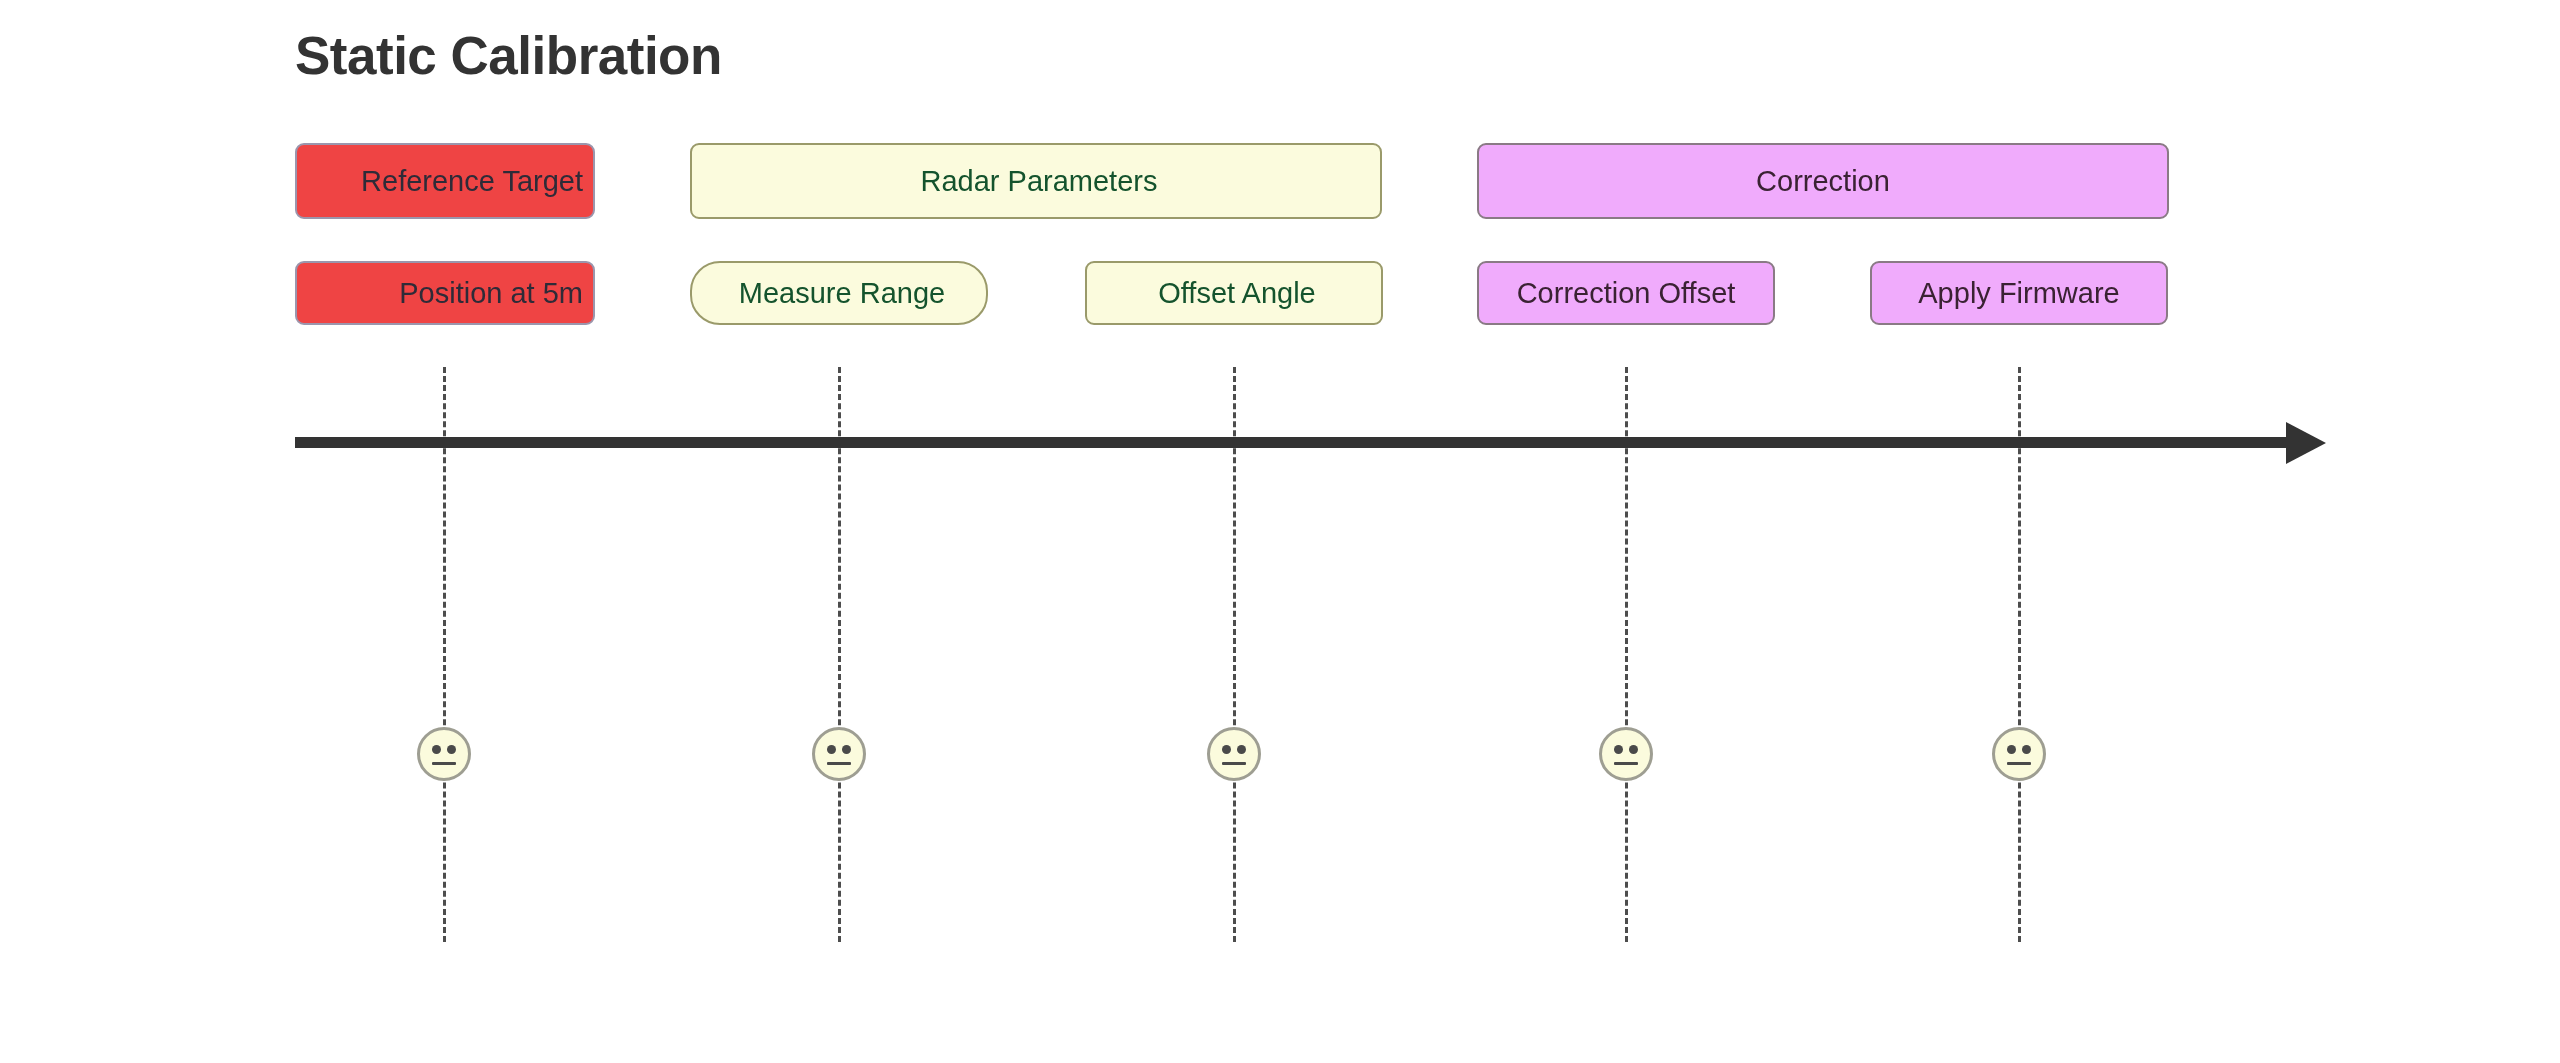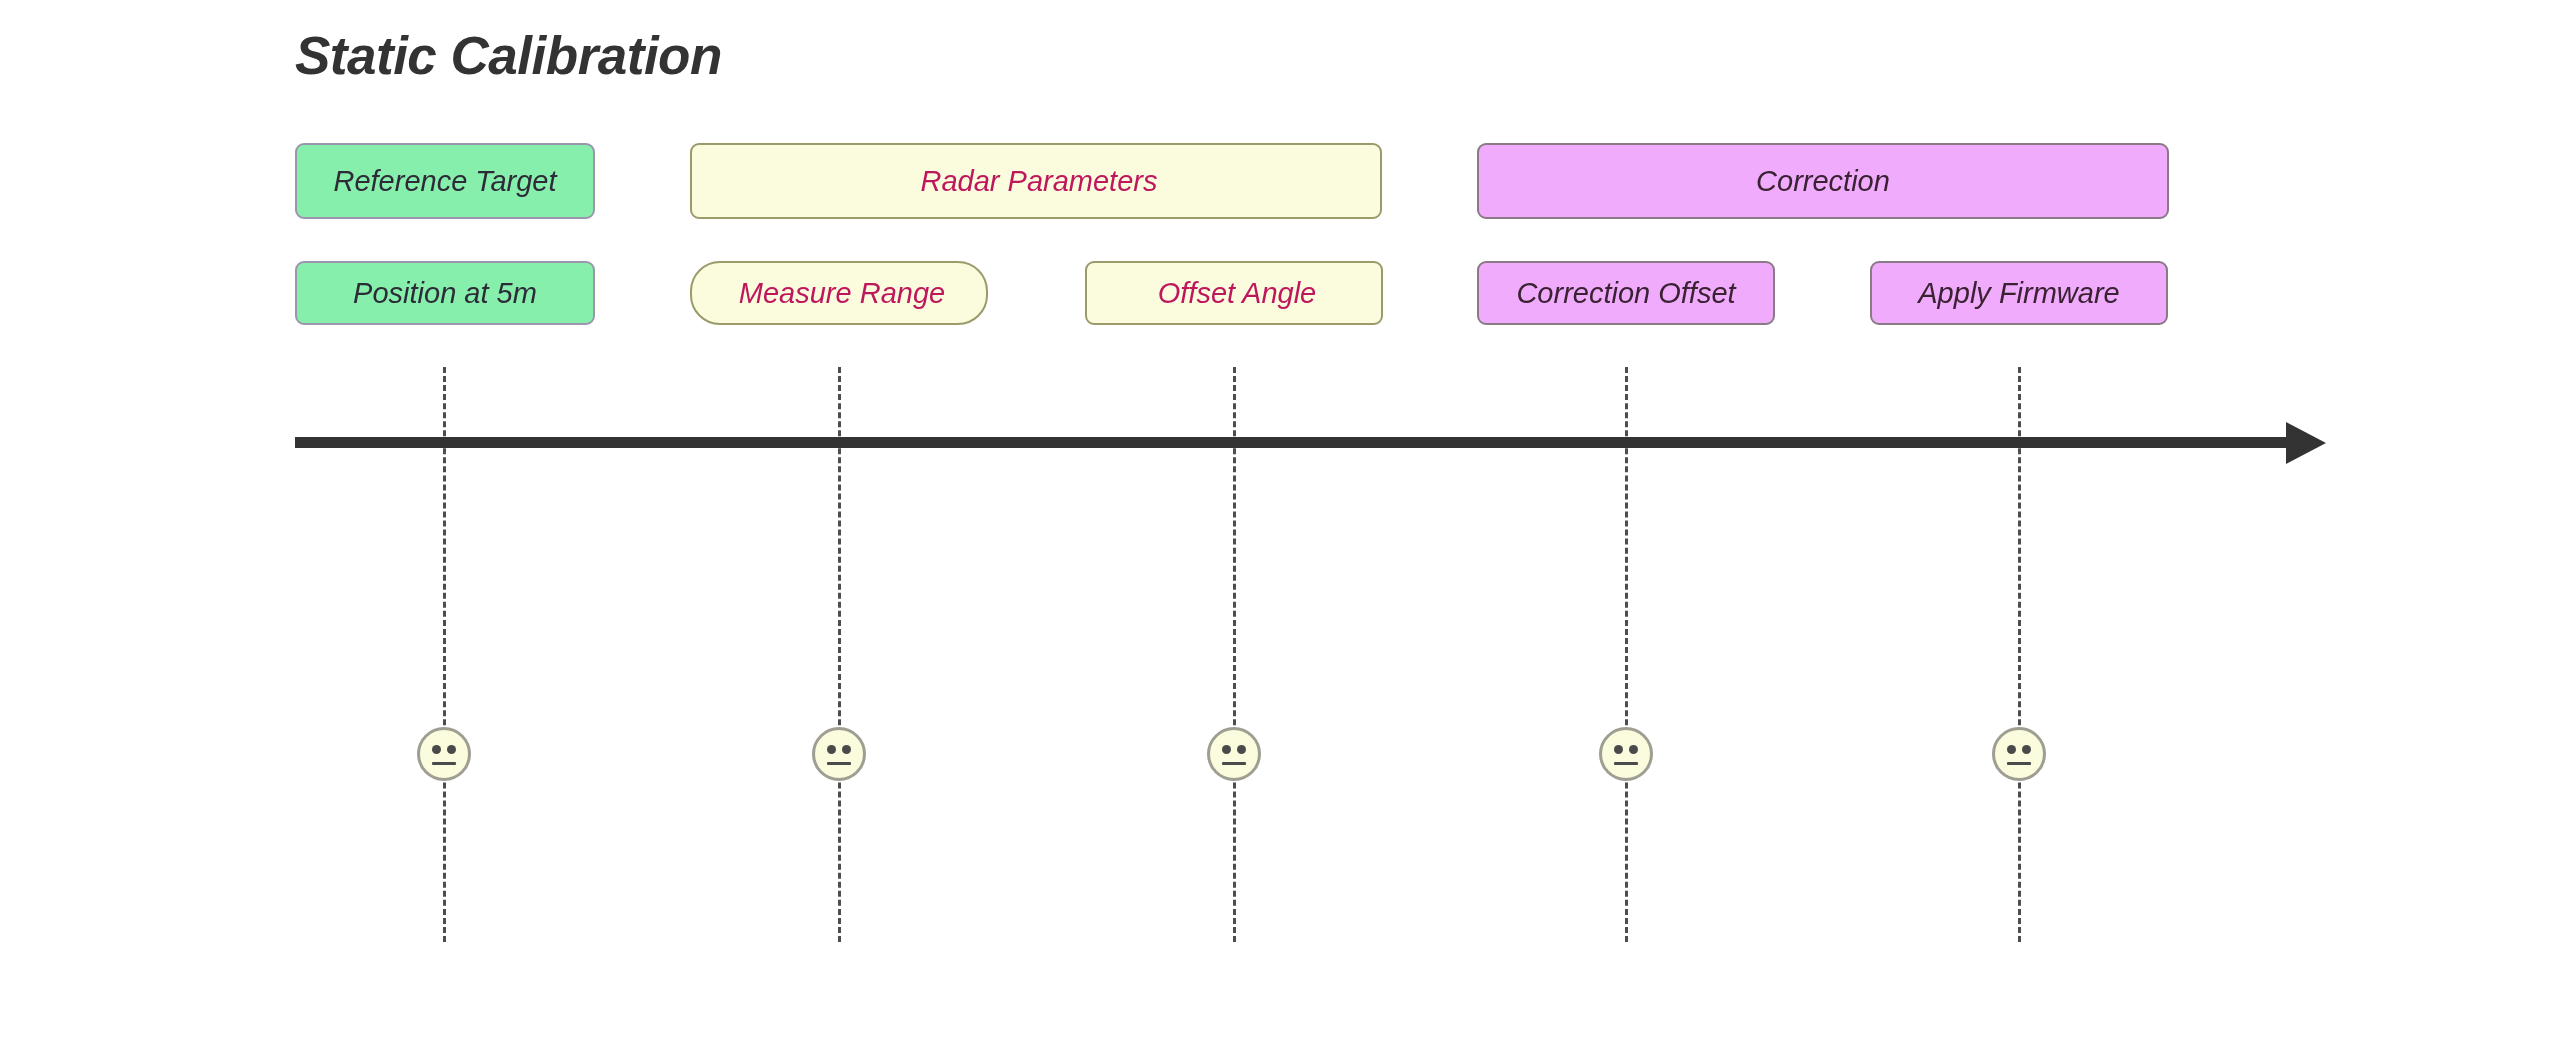--- a/index.html
+++ b/index.html
@@ -11,21 +11,20 @@
     width: 2560px;
     height: 1063px;
     font-family: "Liberation Sans", sans-serif;
     overflow: hidden;
   }
   #stage {
     position: relative;
     width: 2560px;
     height: 1063px;
     background: #ffffff;
-    font-style: italic;
   }
 
   
   #diagram-title {
     position: absolute;
     left: 295px;
     top: 25px;
     font-size: 53px;
     font-weight: bold;
     color: #333333;
@@ -45,22 +44,22 @@
     text-align: center;
     font-size: 29px;
     color: #333333;
     line-height: 1.2;
     padding: 4px 10px;
   }
   .section-box { height: 76px; }
   .event-box   { height: 64px; }
 
   
-  .fill-lavender { background: #86efac; border-color: #9b96ad; color: #2e2b38; }
-  .fill-cream    { background: #fbfbdd; border-color: #9a9a6a; color: #be185d; padding-left: 16px; }
+  .fill-lavender { background: #ef4444; border-color: #9b96ad; color: #2e2b38; justify-content: flex-end; }
+  .fill-cream    { background: #fbfbdd; border-color: #9a9a6a; color: #14532d; padding-left: 16px; }
   .fill-pink     { background: #f0abfc; border-color: #8a7a85; color: #3a2233; }
 
   
   #timeline-axis {
     position: absolute;
     left: 295px;
     top: 437px;
     width: 2000px;
     height: 11px;
     background: #333333;

